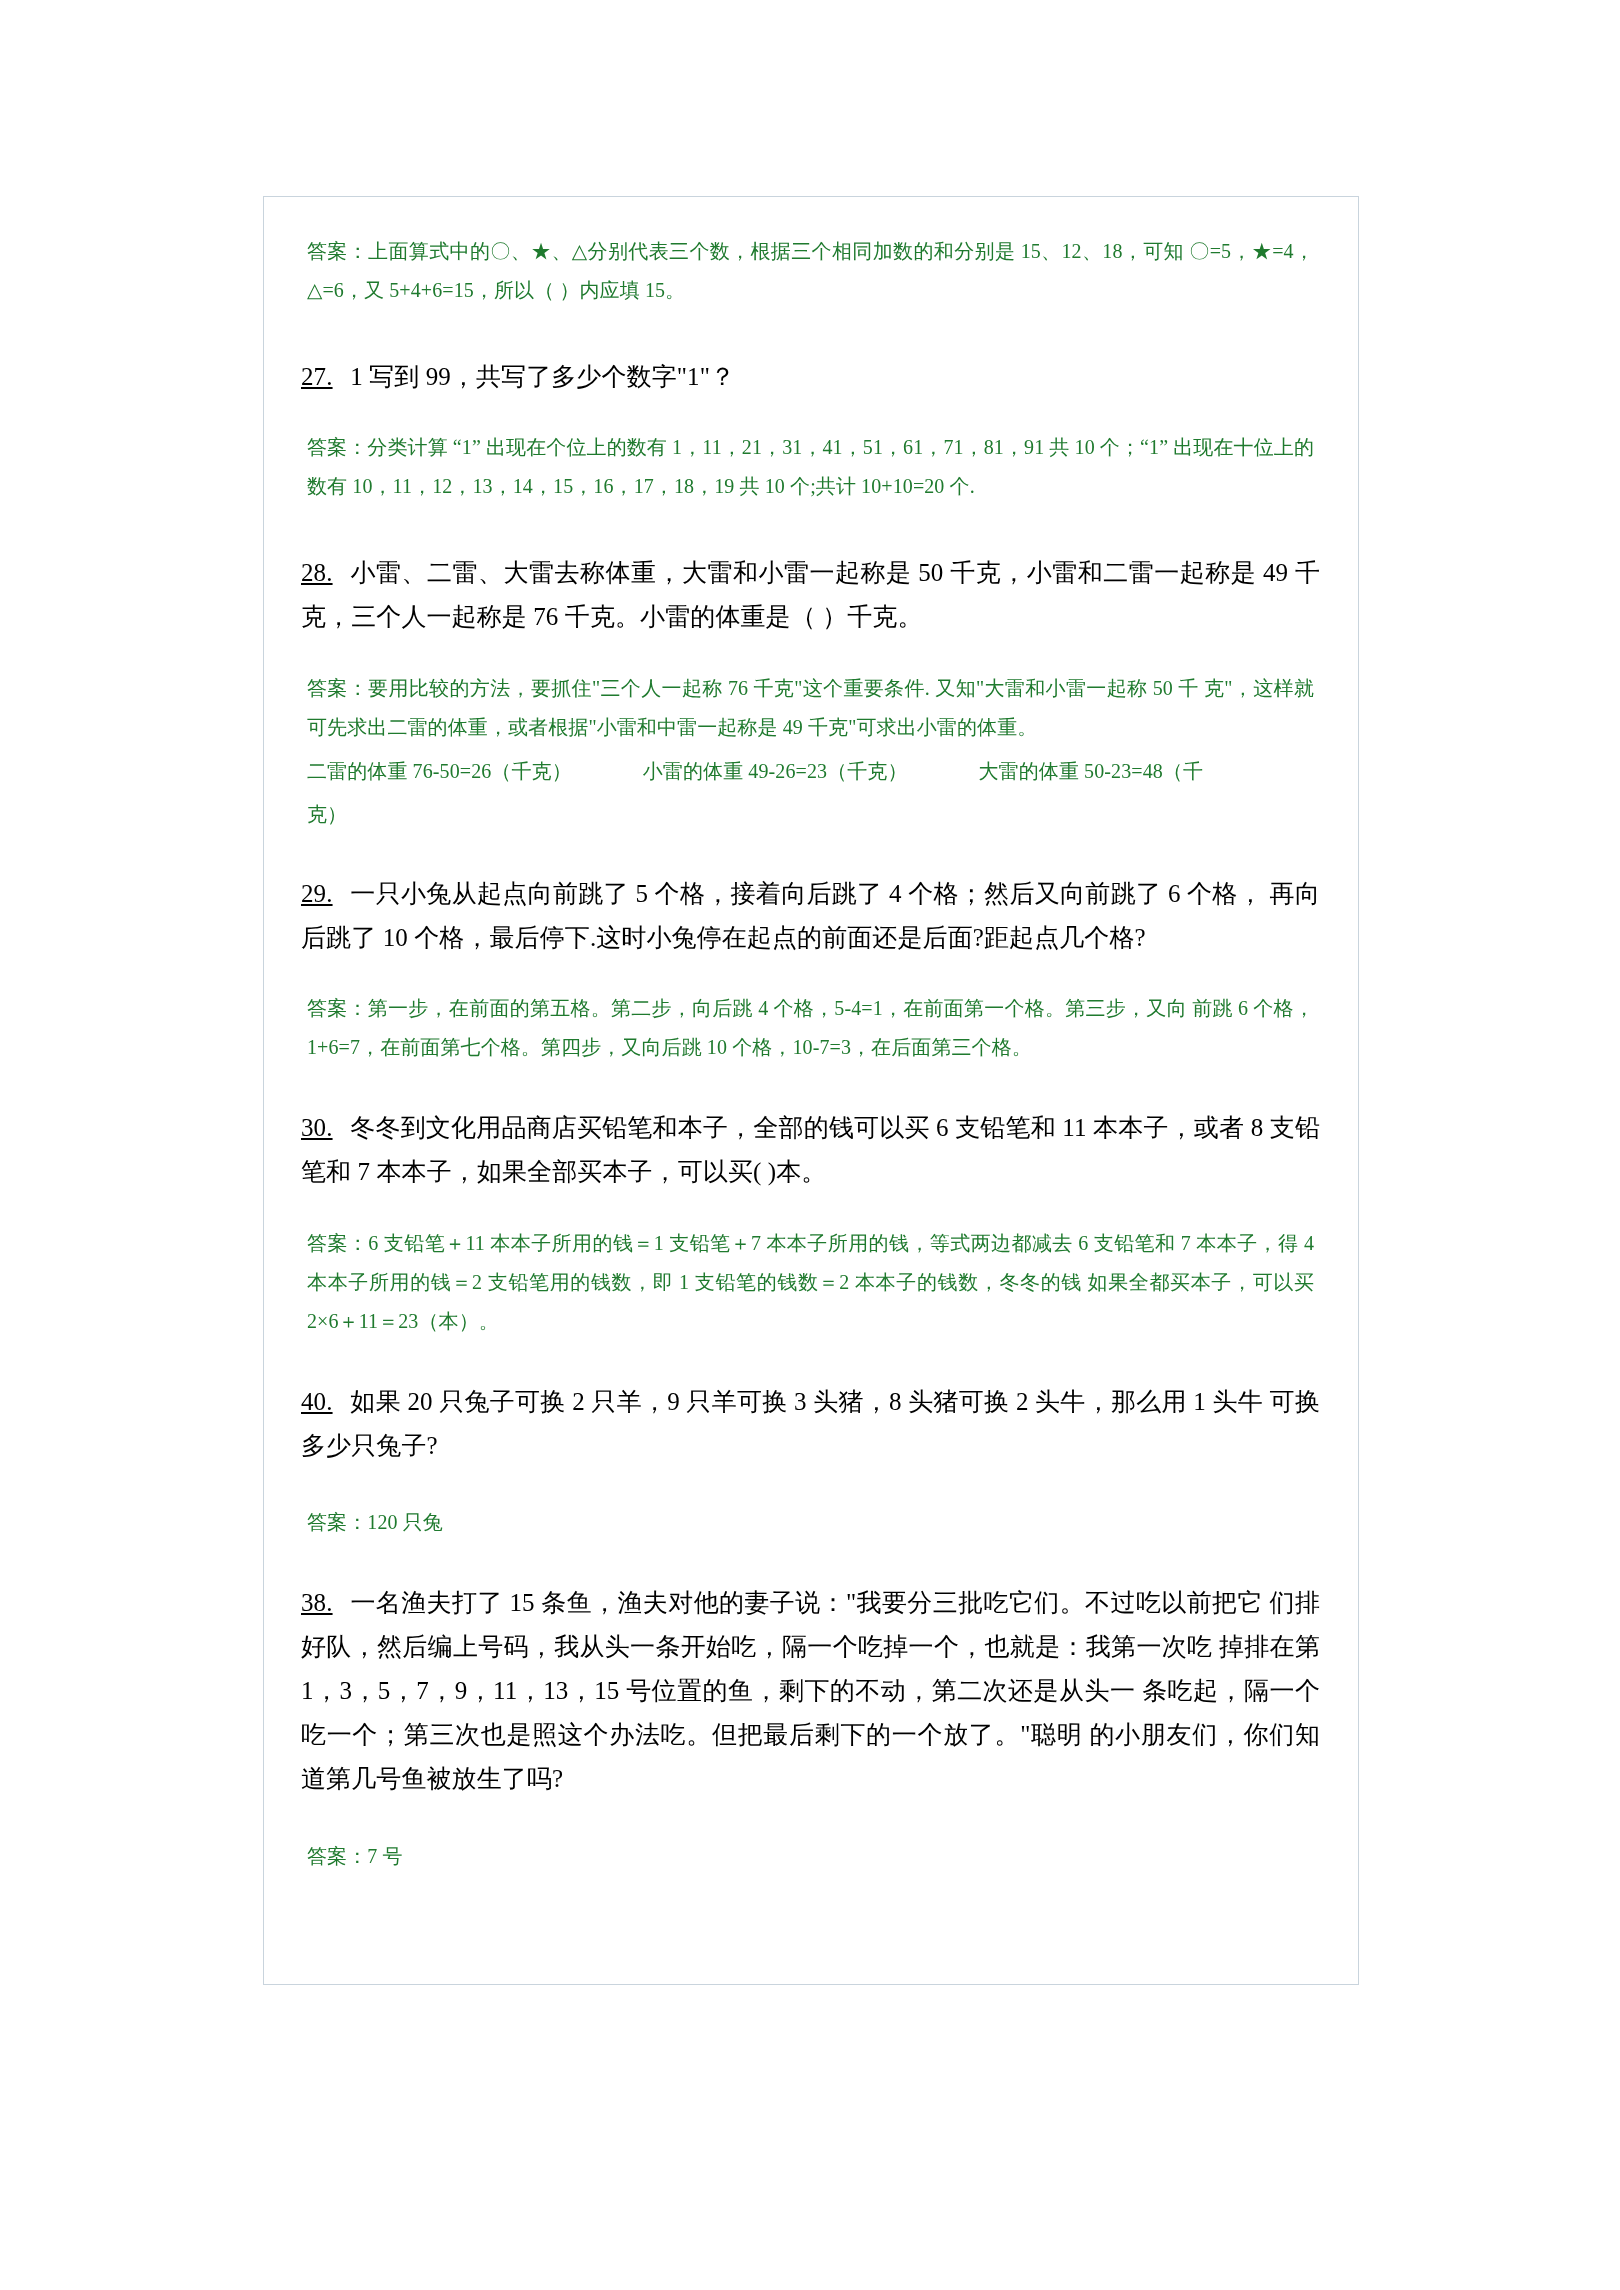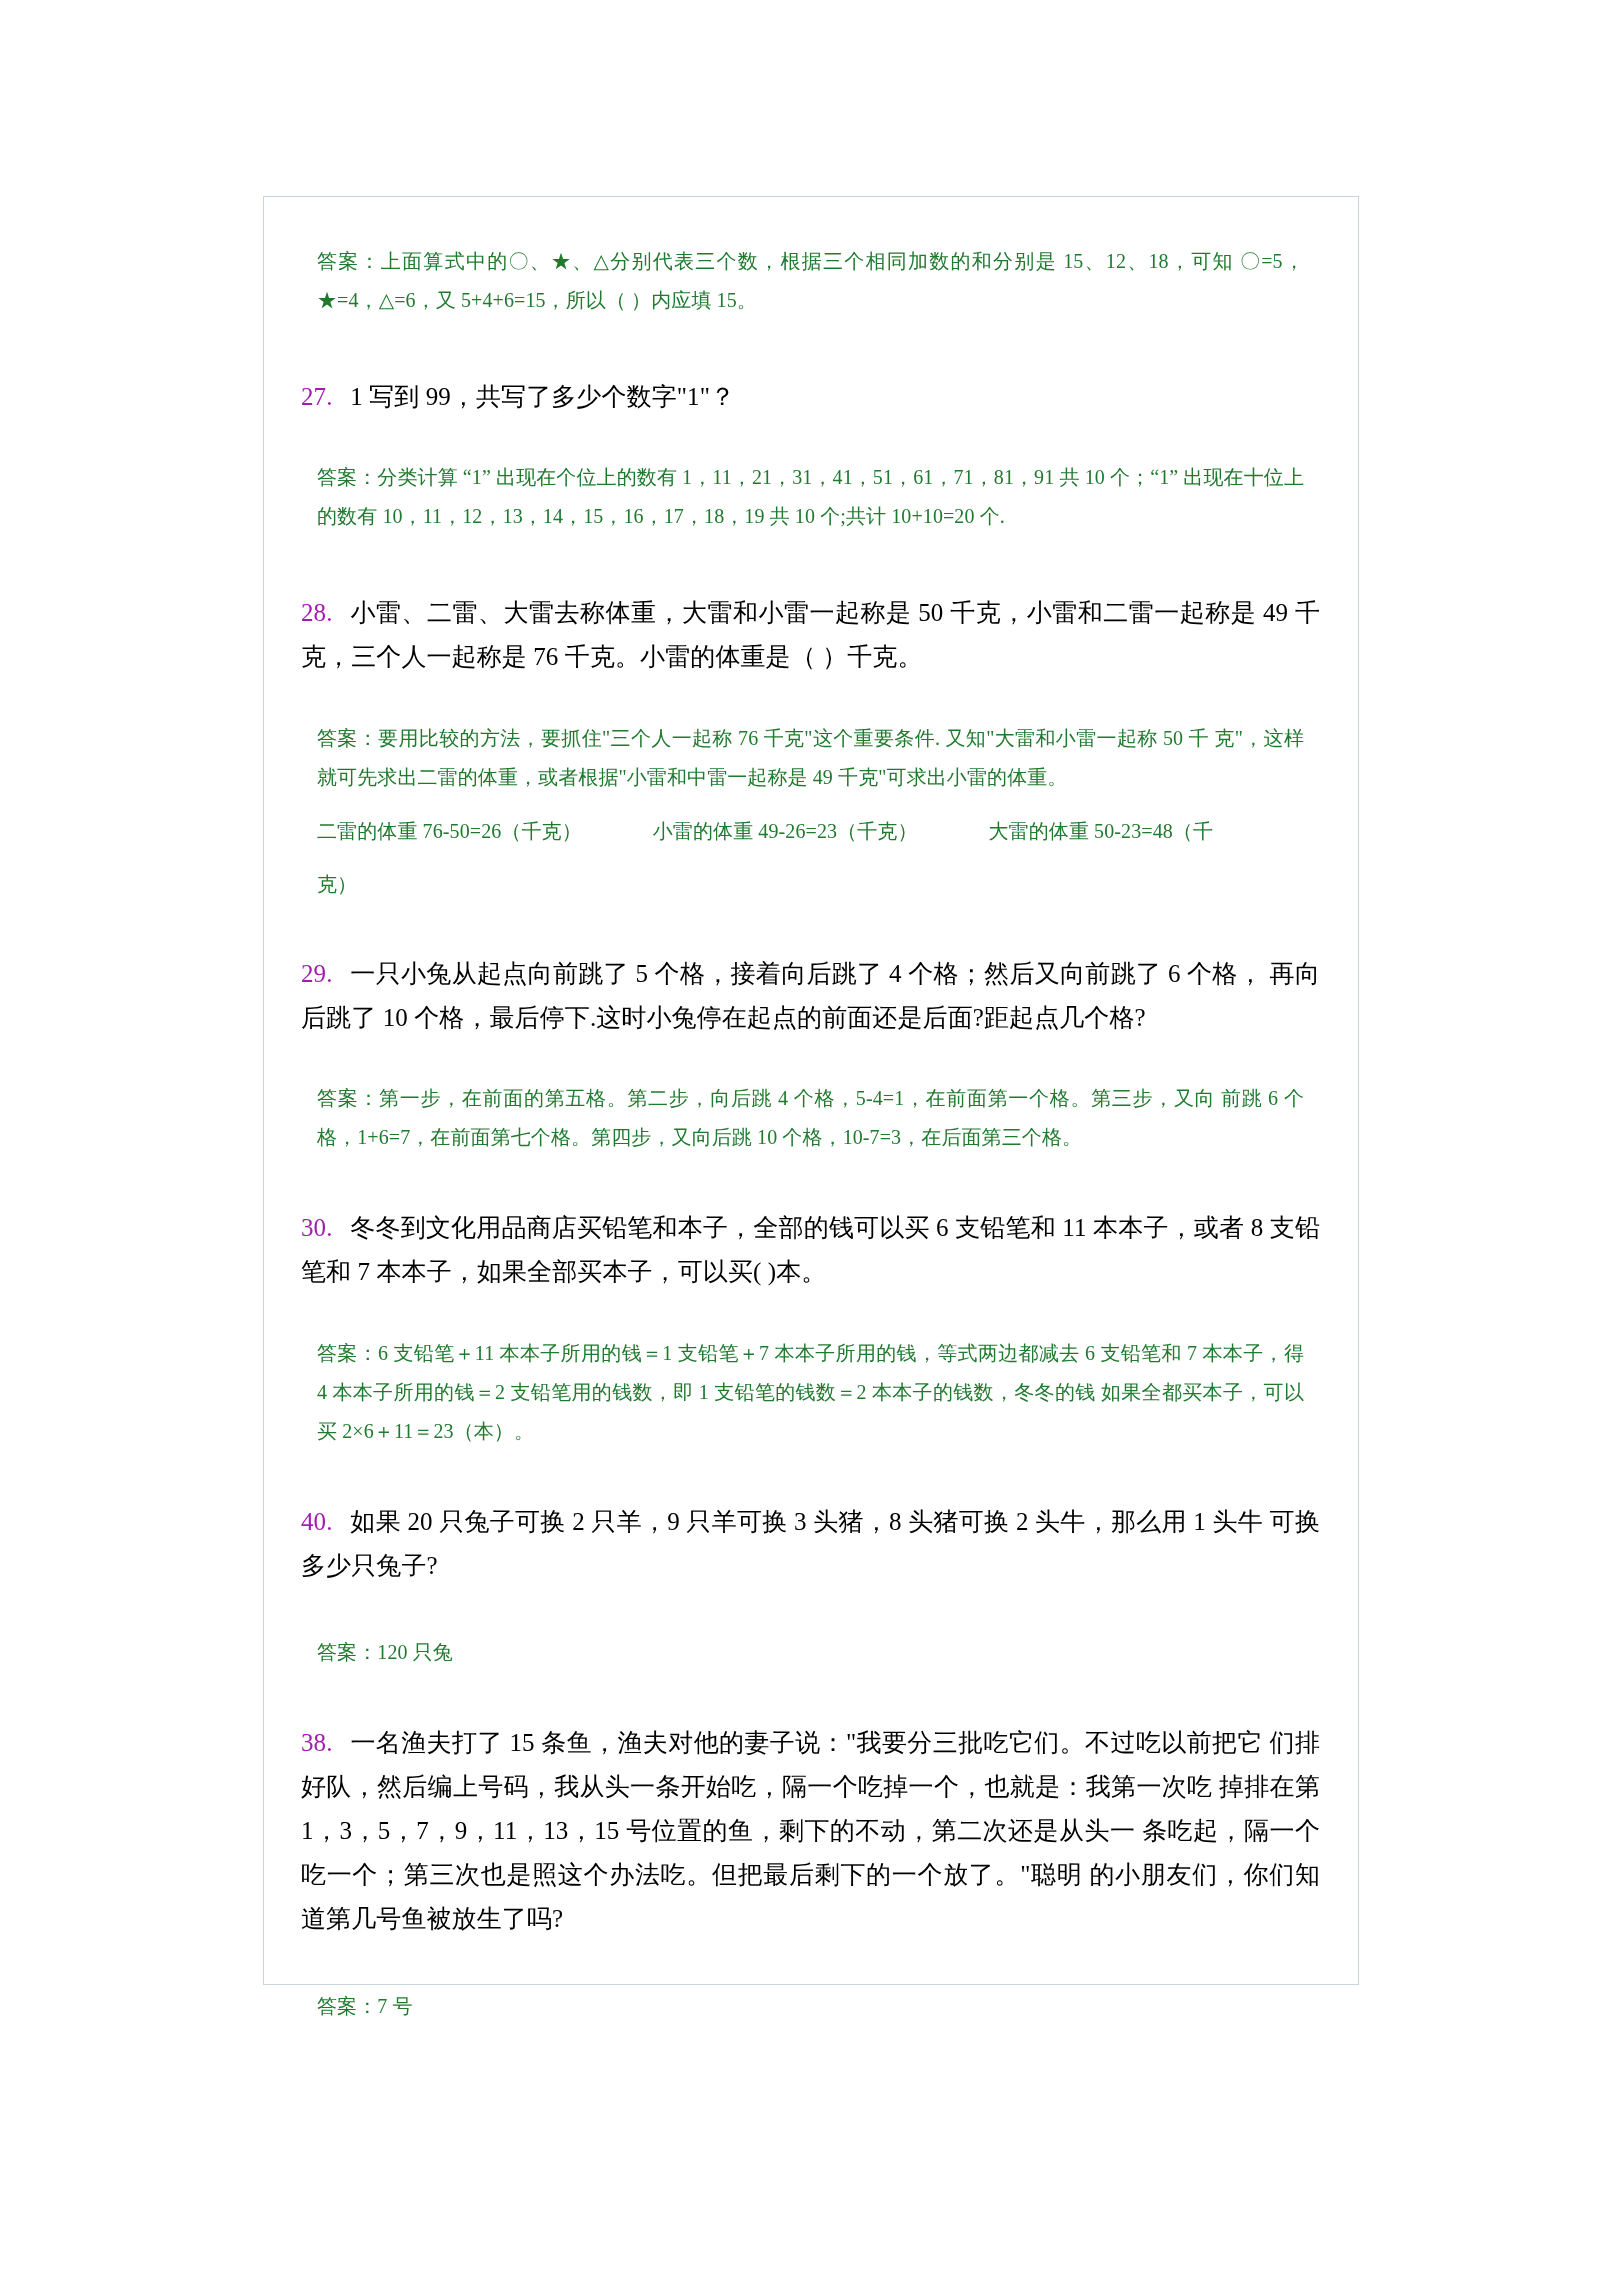--- a/index.html
+++ b/index.html
@@ -52,36 +52,37 @@
     font-size: 25px;
     line-height: 44px;
     color: #000000;
     text-align: justify;
     text-justify: inter-ideograph;
     margin: 0 0 3.9px 0;
     letter-spacing: 0.1px;
   }
 
   .q-num {
-    color: #a21caf;
+    color: #000000;
     font-family: "Liberation Serif", "DejaVu Serif", serif;
+    text-decoration: underline;
   }
 
   .q-gap {
     display: inline-block;
     width: 17.6px;
   }
 
   .answer {
     font-size: 20px;
     line-height: 39px;
     color: #1f7a2e;
     text-align: justify;
     text-justify: inter-ideograph;
-    margin: 16px;
+    margin: 6px;
     letter-spacing: 0.1px;
   }
 
   .answer-tight {
     line-height: 37px;
   }
 
   
   .sp-a { height: 25.5px; }
   .sp-b { height: 33px; }

